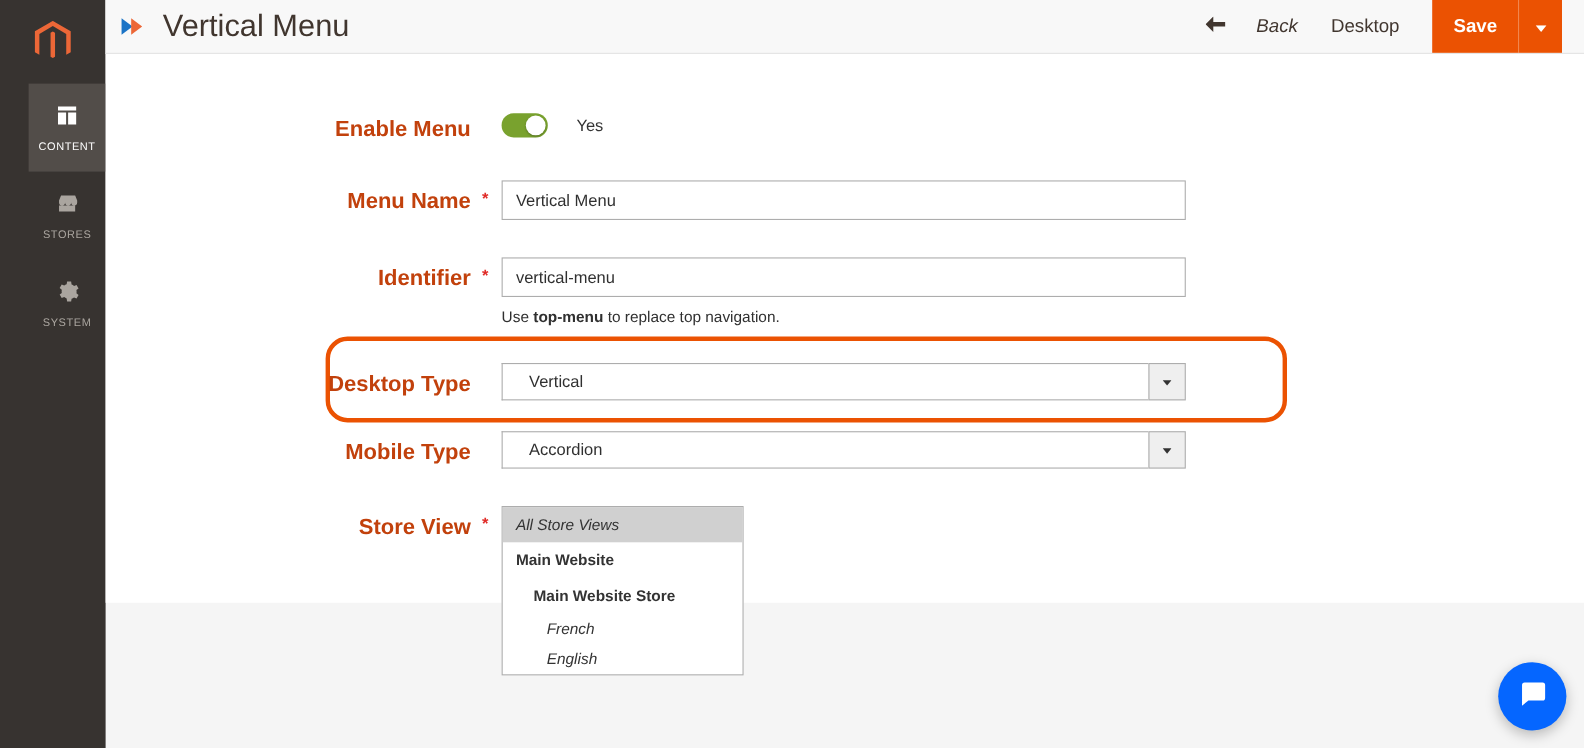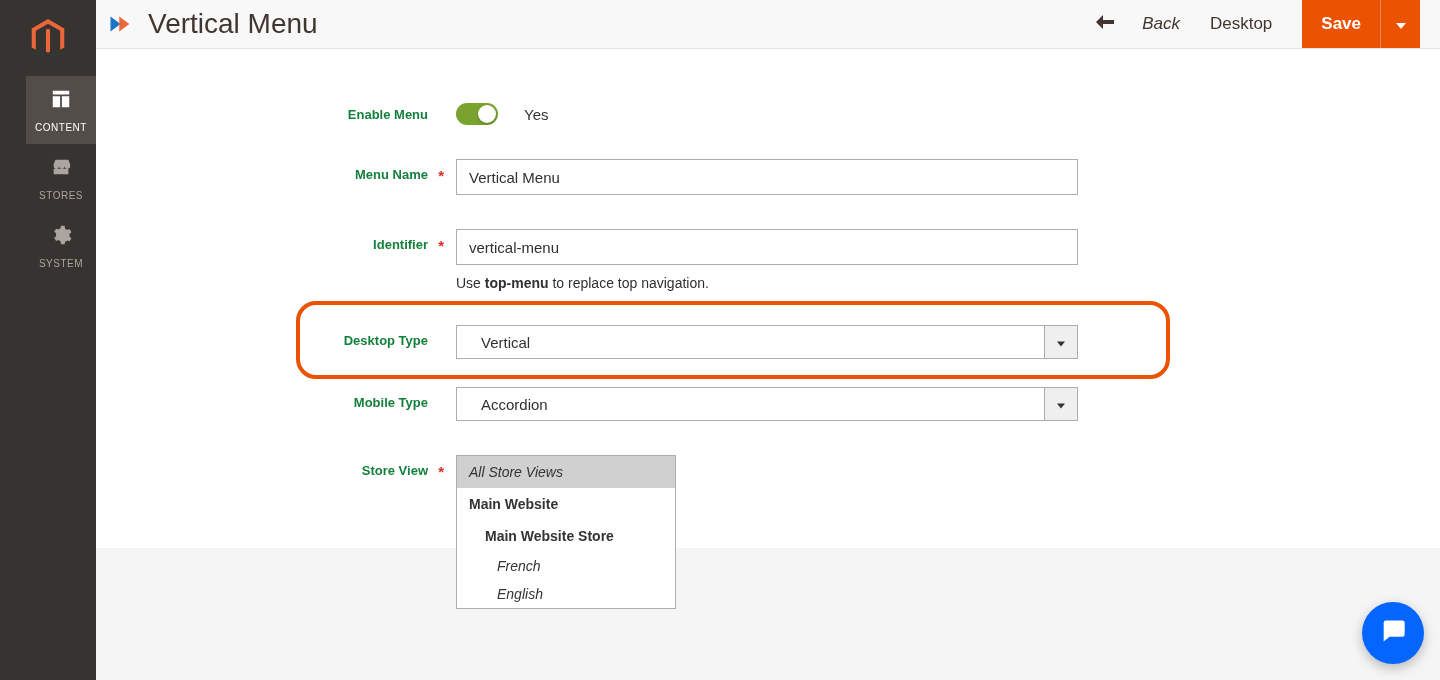--- a/index.html
+++ b/index.html
@@ -27,21 +27,21 @@
       height: 76px;
       display: flex;
       align-items: center;
       justify-content: center;
     }
     .sidebar-item {
       display: flex;
       flex-direction: column;
       align-items: center;
       justify-content: center;
-      height: 68px;
+      height: 80px;
       color: #aaa59f;
       font-size: 10px;
       letter-spacing: .5px;
       text-transform: uppercase;
       cursor: pointer;
       margin-left: 26px;
     }
     .sidebar-item.active {
       background: #524d49;
       color: #fff;
@@ -146,23 +146,23 @@
       right: 230px;
       top: -24px;
       bottom: -20px;
       border: 4px solid #eb5202;
       border-radius: 20px;
       pointer-events: none;
     }
     .label {
       width: 360px;
       text-align: right;
-      font-size: 13px;
+      font-size: 20px;
       font-weight: 700;
-      color: #15803d;
+      color: #c2410c;
       padding-right: 28px;
       padding-top: 8px;
       position: relative;
     }
     .label.req::after {
       content: "*";
       color: #e02b27;
       position: absolute;
       right: 12px;
       top: 8px;

